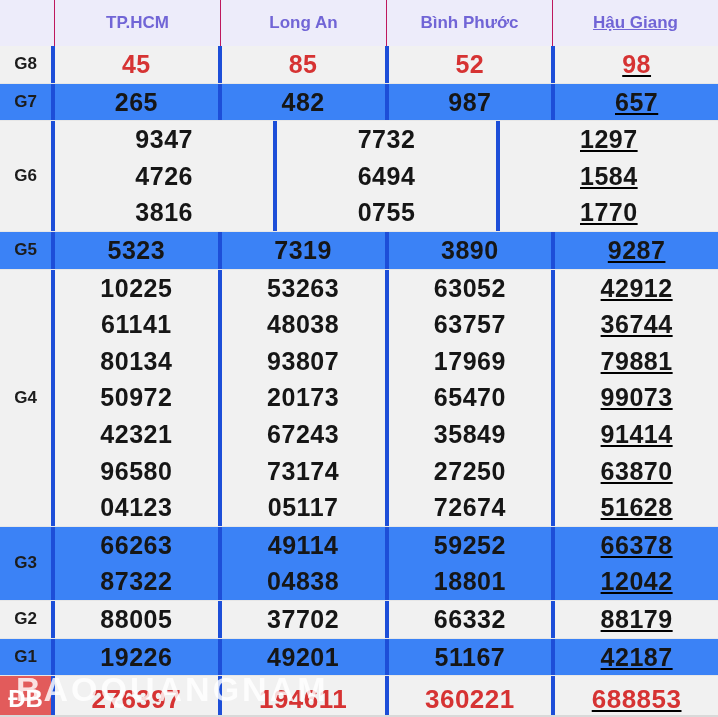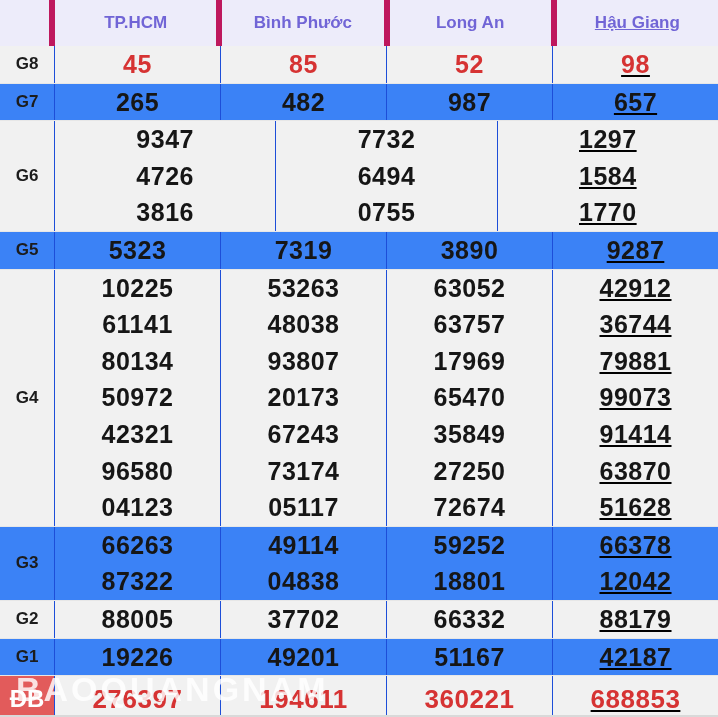--- a/index.html
+++ b/index.html
@@ -10,29 +10,29 @@
     box-sizing:border-box;
     overflow:hidden;
     border-bottom:2px solid #d9d9d9;
     background:#fff;
   }
   .row{display:flex;width:100%;box-sizing:border-box;border-top:1px solid #e7e7e7;}
   .row:first-child{border-top:none;}
   .cell{
     box-sizing:border-box;
     display:flex;flex-direction:column;justify-content:center;
-    border-right:1px solid #1d4ed8;
+    border-right:4px solid #1d4ed8;
     text-align:center;
   }
   .cell:last-child{border-right:none;text-decoration:underline;}
   .label-cell{width:55px;flex:0 0 55px;align-items:center;justify-content:center;}
   .val-cell{flex:1 1 0;}
   
   .hrow{height:46px;}
-  .hrow .cell{background:#edecfa;border-right:6px solid #be185d;}
+  .hrow .cell{background:#edecfa;border-right:1px solid #be185d;}
   .hrow .cell:last-child{border-right:none;}
   .head{
     color:#7165d6;font-weight:bold;font-size:17px;
     justify-content:center;
   }
   
   .zebra{background:#f1f1f1;}
   .white{background:#3b82f6;}
   .prize-label{
     font-weight:bold;font-size:17px;color:#1c1c1c;
@@ -58,22 +58,22 @@
   }
 </style>
 </head>
 <body>
 
 <div class="board">
 
   <div class="row hrow">
     <div class="cell label-cell"></div>
     <div class="cell val-cell head">TP.HCM</div>
+    <div class="cell val-cell head">Long An</div>
     <div class="cell val-cell head">Bình Phước</div>
-    <div class="cell val-cell head">Long An</div>
     <div class="cell val-cell head">Hậu Giang</div>
   </div>
 
   <div id="tbody">
       <div class="row zebra red">
         <div class="cell label-cell">
           <span class="prize-label">G8</span>
         </div>
         <div class="cell val-cell">
           <div class="line">45</div>

